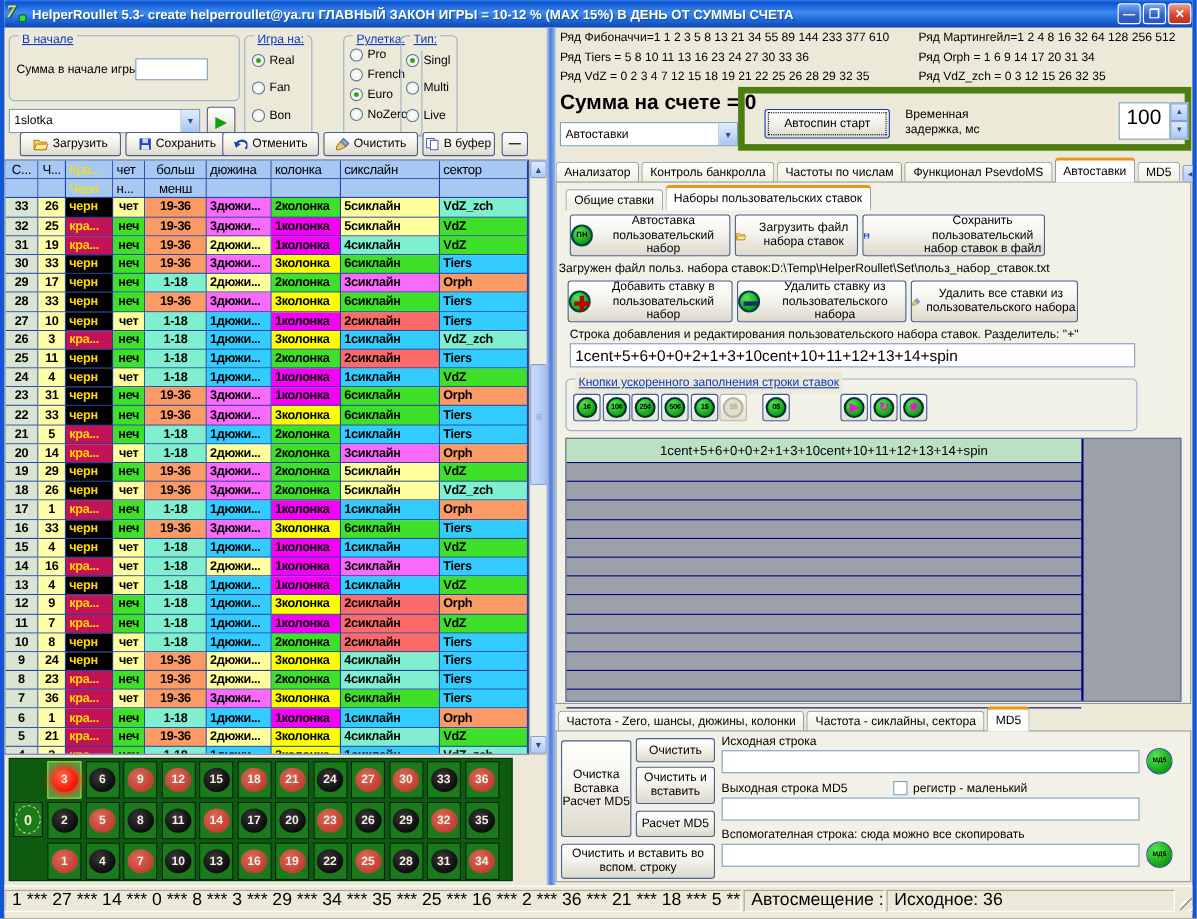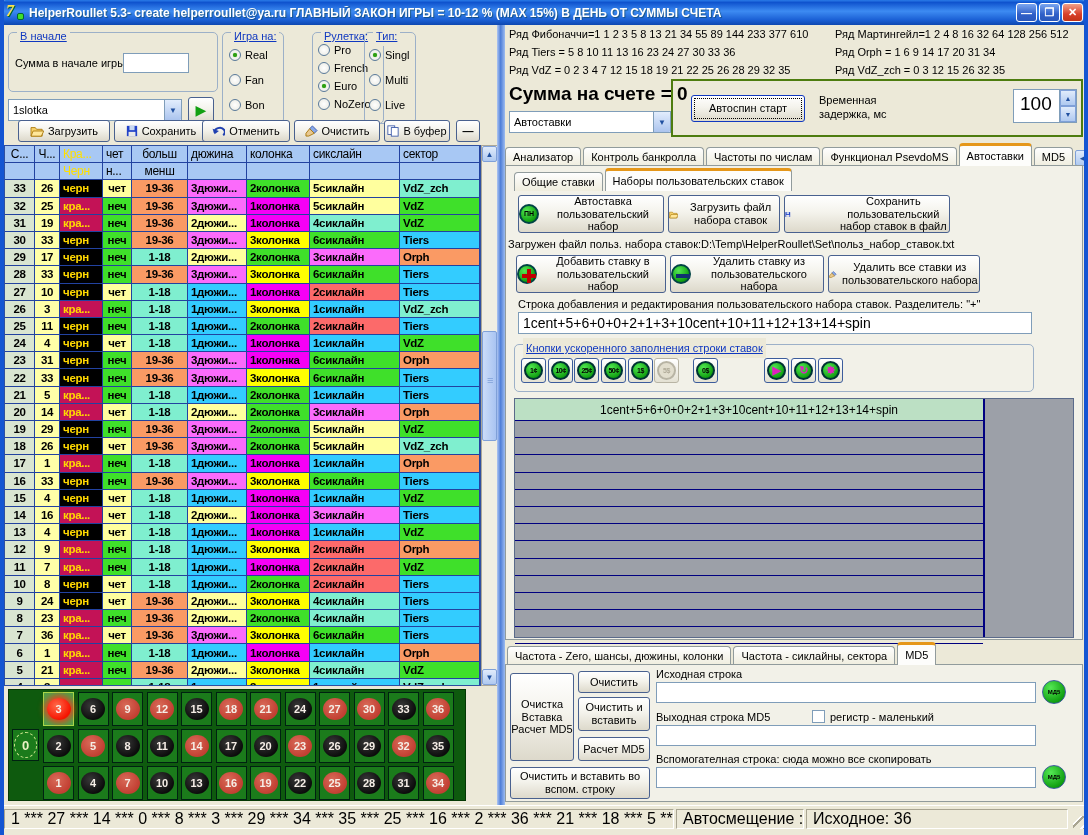--- a/index.html
+++ b/index.html
@@ -717,21 +717,21 @@
     <div class="infoline" style="left:330px;top:3px;">Ряд Мартингейл=1 2 4 8 16 32 64 128 256 512</div>
     <div class="infoline" style="left:330px;top:21px;">Ряд Orph = 1 6 9 14 17 20 31 34</div>
     <div class="infoline" style="left:330px;top:39px;">Ряд VdZ_zch = 0 3 12 15 26 32 35</div>
 
     <div id="sumtext" style="left:4px;top:58px;">Сумма на счете = 0</div>
     <div class="combo" style="left:4px;top:86px;width:162px;height:22px;">
       <span class="cval">Автоставки</span>
         <span class="carr">▼</span>
     </div>
 
-    <div style="position:absolute;left:166px;top:54px;width:412px;height:58px;border:2px solid #4d7c0f;">
+    <div style="position:absolute;left:166px;top:54px;width:412px;height:58px;border:6px solid #4d7c0f;">
       <div class="btn" style="position:absolute;left:18px;top:14px;width:114px;height:27px;outline:1px dotted #000;outline-offset:-4px;border-color:#1038C0;">Автоспин старт</div>
       <div class="fieldlabel" style="left:146px;top:13px;">Временная</div>
       <div class="fieldlabel" style="left:146px;top:27px;">задержка, мс</div>
       <div id="spinner" style="left:340px;top:8px;">
         <div id="spinval">100</div>
         <div class="spbtns">
           <div class="spbtn">▲</div>
           <div class="spbtn">▼</div>
         </div>
       </div>

